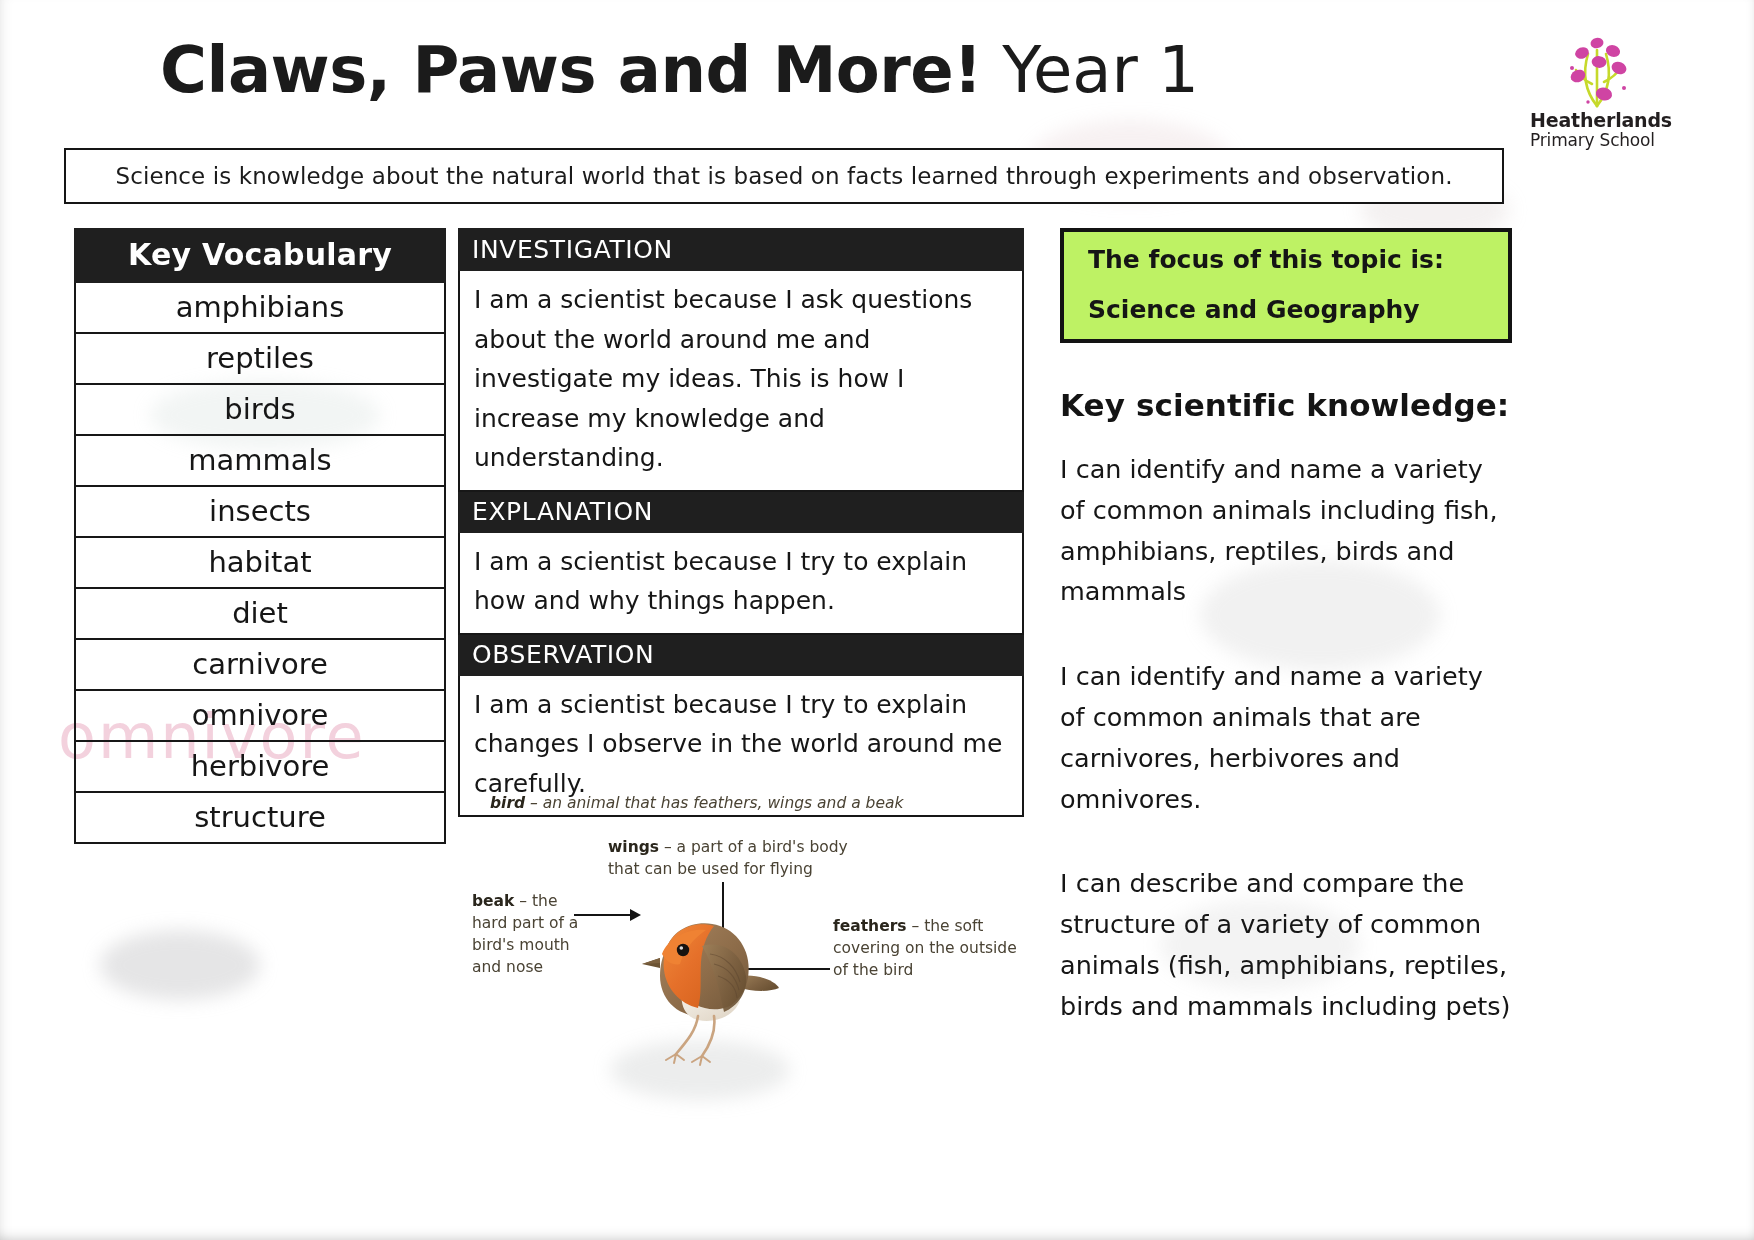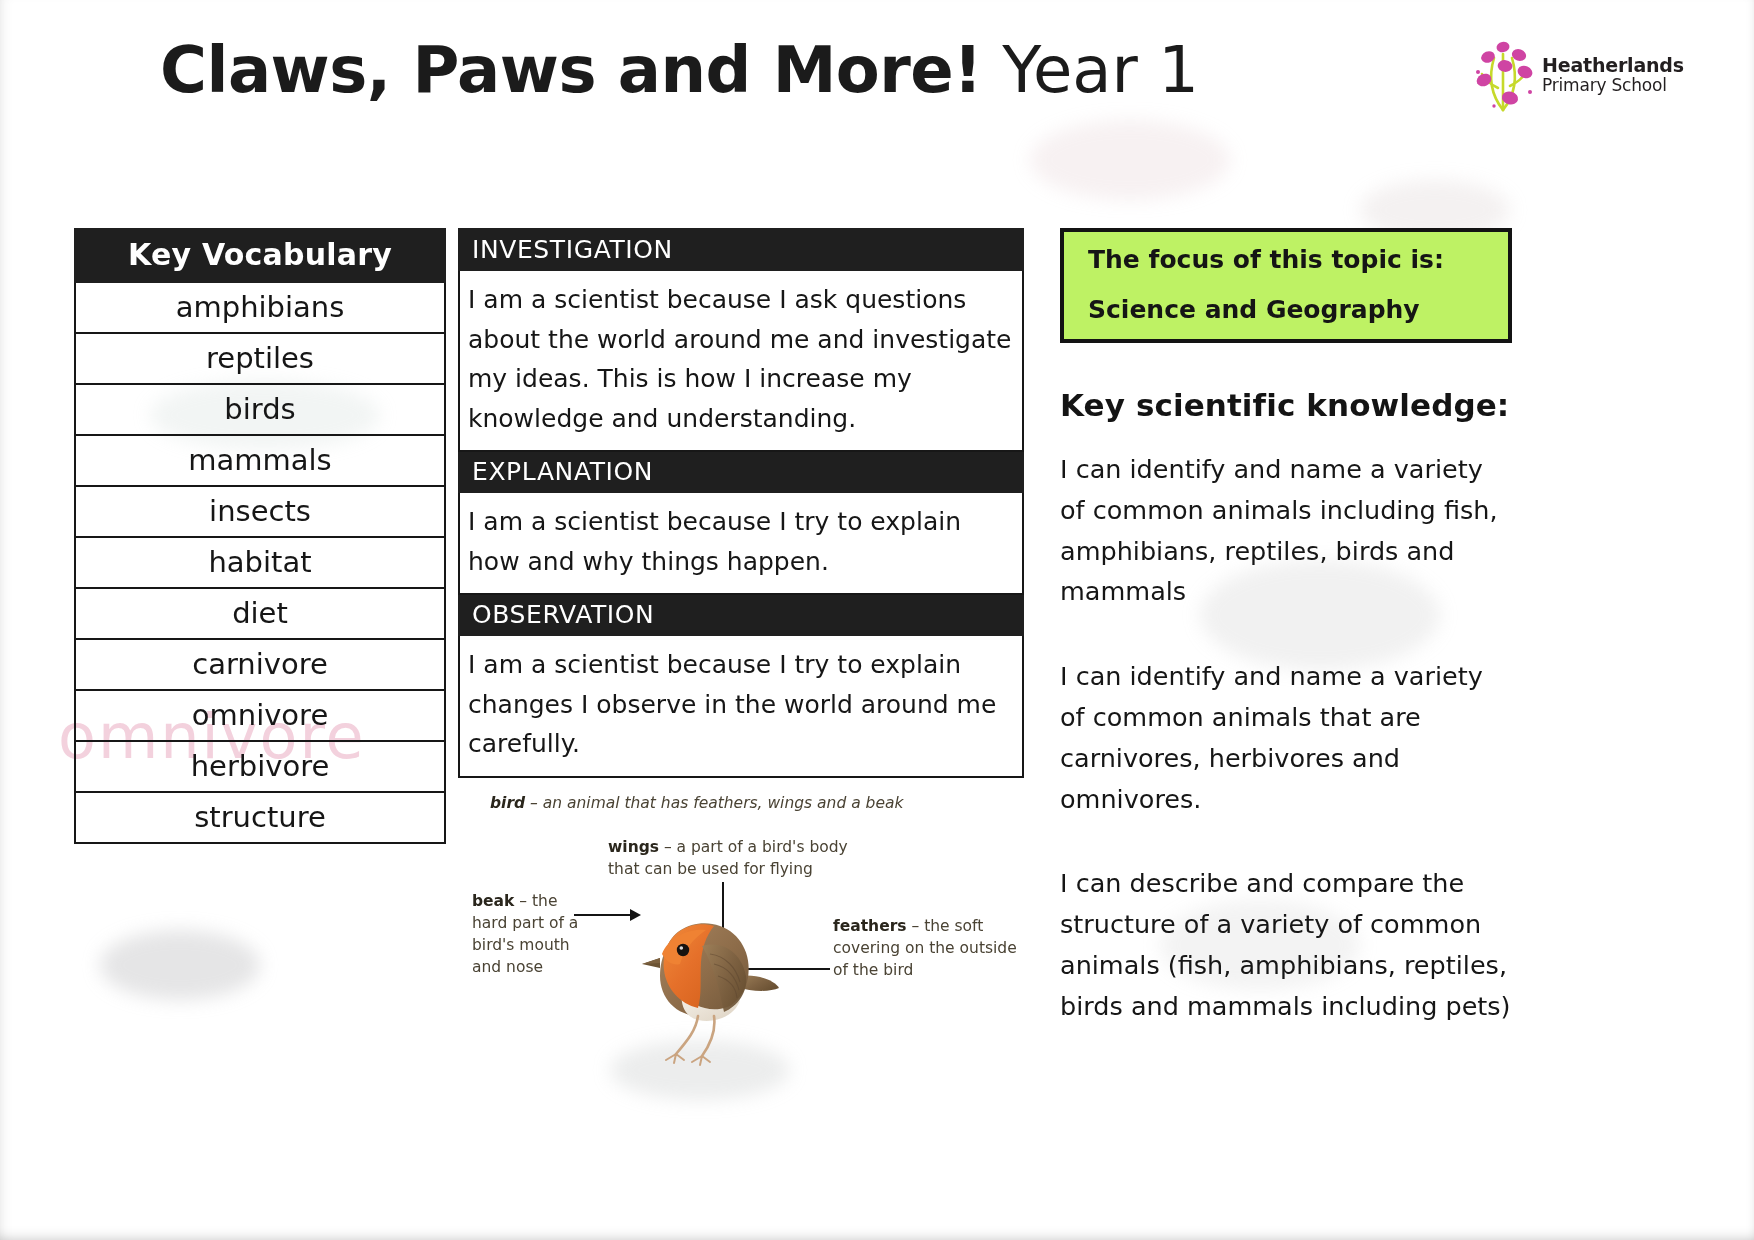--- a/index.html
+++ b/index.html
@@ -72,21 +72,21 @@
   #title .light {
     font-weight: 400;
     letter-spacing: 0px;
   }
 
   
   #logo {
     position: absolute;
     left: 1472px; top: 32px;
     width: 250px; height: 86px;
-    display: flex; align-items: center;
+    display: flex; align-items: center; flex-direction: column;
   }
   #logo-mark {
     width: 62px; height: 78px;
     position: relative; flex: 0 0 auto;
   }
   #logo-text {
     margin-left: 8px;
     line-height: 1.12;
   }
   #logo-name {
@@ -160,21 +160,21 @@
     font-size: 25px;
     letter-spacing: .6px;
     padding: 5px 12px 7px;
     border-left: 2px solid #1f1f1f;
     border-right: 2px solid #1f1f1f;
   }
   .skill-head.first { border-top: 2px solid #1f1f1f; }
   .skill-body {
     border: 2px solid #171717;
     border-top: none;
-    padding: 9px 8px 12px;
+    padding: 9px 14px 12px;
     font-size: 25px;
     line-height: 1.58;
     color: #161616;
     background: #fff;
   }
 
   
   #bird-diagram {
     position: absolute;
     left: 458px; top: 778px;
@@ -285,20 +285,23 @@
           </g>
         </svg>
       </div>
       <div id="logo-text">
         <div id="logo-name">Heatherlands</div>
         <div id="logo-sub">Primary School</div>
       </div>
     </div>
   </div>
 
+  <div id="banner">
+    <div id="banner-text">Science is knowledge about the natural world that is based on facts learned through experiments and observation.</div>
+  </div>
 
   <div id="col-vocab">
     <div class="vocab-head">Key Vocabulary</div>
     <div id="vocab-rows">
         <div class="vocab-row">amphibians</div>
         <div class="vocab-row">reptiles</div>
         <div class="vocab-row">birds</div>
         <div class="vocab-row">mammals</div>
         <div class="vocab-row">insects</div>
         <div class="vocab-row">habitat</div>

